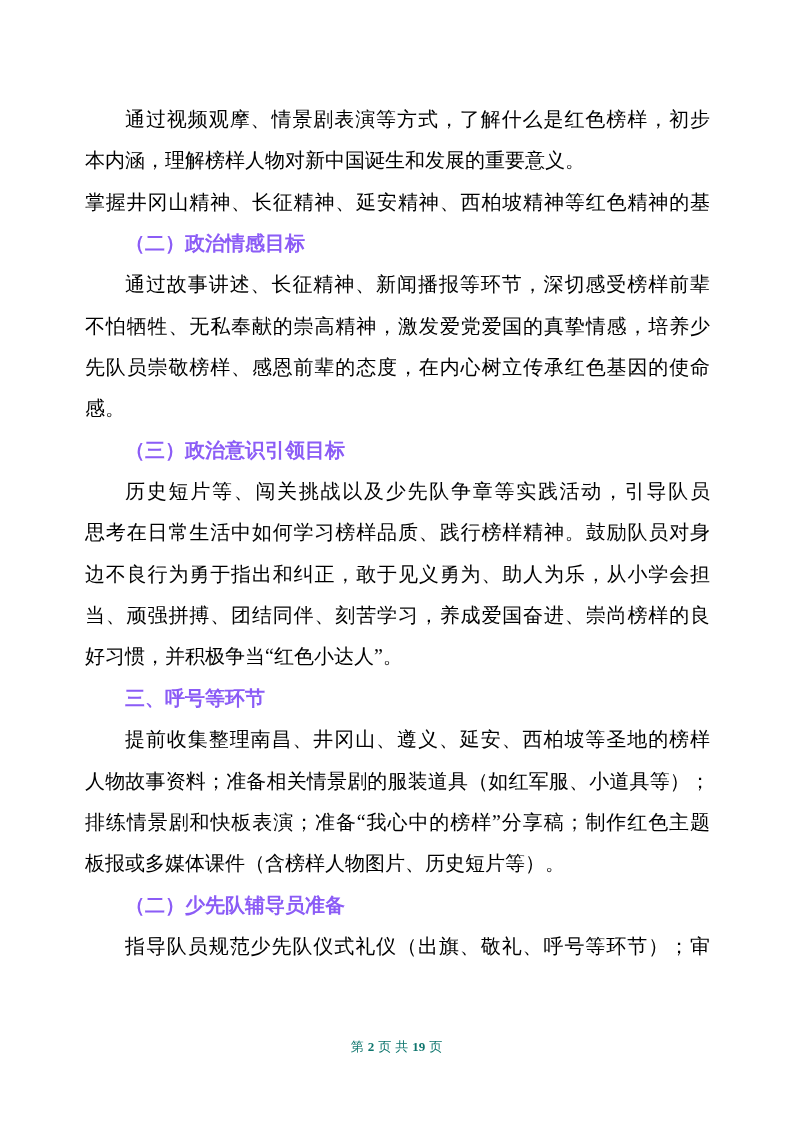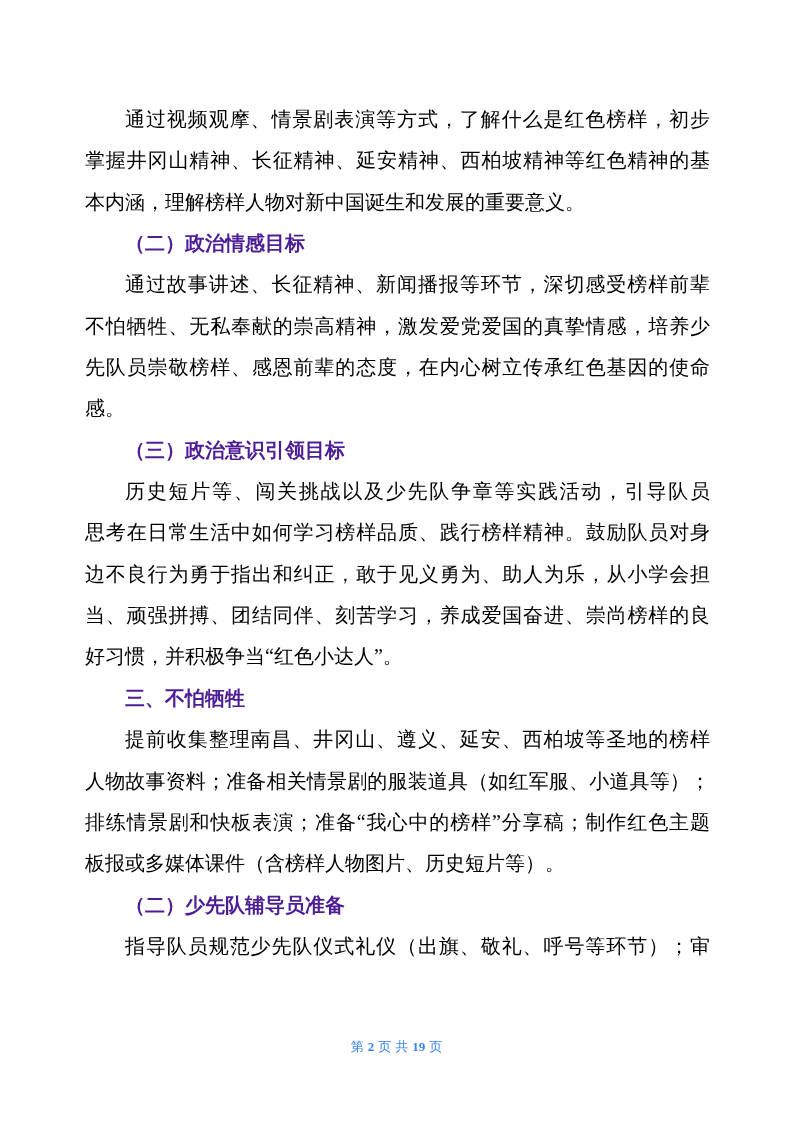--- a/index.html
+++ b/index.html
@@ -35,59 +35,59 @@
   }
   .line.indent {
     text-indent: 2em;
   }
   .heading {
     font-family: Liberation Sans, sans-serif;
     font-weight: bold;
     font-size: 20px;
     line-height: 41.35px;
     text-indent: 2em;
-    color: #4c1d95;
+    color: #8b5cf6;
   }
   .footer {
     position: absolute;
     top: 1038px;
     left: 0;
     width: 100%;
     text-align: center;
     font-family: "Liberation Serif", serif;
     font-size: 13px;
-    color: #3b82f6;
+    color: #0f766e;
   }
   .footer span {
     margin: 0 2px;
   }
   .footer .num {
     font-weight: bold;
   }
 </style>
 </head>
 <body>
 
 <div class="page">
   <div class="content" id="doc-body">
       <div class="line indent">通过视频观摩、情景剧表演等方式，了解什么是红色榜样，初步</div>
+      <div class="line last">本内涵，理解榜样人物对新中国诞生和发展的重要意义。</div>
       <div class="line">掌握井冈山精神、长征精神、延安精神、西柏坡精神等红色精神的基</div>
-      <div class="line last">本内涵，理解榜样人物对新中国诞生和发展的重要意义。</div>
       <div class="heading h2">（二）政治情感目标</div>
       <div class="line indent">通过故事讲述、长征精神、新闻播报等环节，深切感受榜样前辈</div>
       <div class="line">不怕牺牲、无私奉献的崇高精神，激发爱党爱国的真挚情感，培养少</div>
       <div class="line">先队员崇敬榜样、感恩前辈的态度，在内心树立传承红色基因的使命</div>
       <div class="line last">感。</div>
       <div class="heading h2">（三）政治意识引领目标</div>
       <div class="line indent">历史短片等、闯关挑战以及少先队争章等实践活动，引导队员</div>
       <div class="line">思考在日常生活中如何学习榜样品质、践行榜样精神。鼓励队员对身</div>
       <div class="line">边不良行为勇于指出和纠正，敢于见义勇为、助人为乐，从小学会担</div>
       <div class="line">当、顽强拼搏、团结同伴、刻苦学习，养成爱国奋进、崇尚榜样的良</div>
       <div class="line last">好习惯，并积极争当“红色小达人”。</div>
-      <div class="heading h1">三、不怕牺牲</div>
+      <div class="heading h1">三、呼号等环节</div>
       <div class="line indent">提前收集整理南昌、井冈山、遵义、延安、西柏坡等圣地的榜样</div>
       <div class="line">人物故事资料；准备相关情景剧的服装道具（如红军服、小道具等）；</div>
       <div class="line">排练情景剧和快板表演；准备“我心中的榜样”分享稿；制作红色主题</div>
       <div class="line last">板报或多媒体课件（含榜样人物图片、历史短片等）。</div>
       <div class="heading h2">（二）少先队辅导员准备</div>
       <div class="line indent">指导队员规范少先队仪式礼仪（出旗、敬礼、呼号等环节）；审</div>
     </div>
   <div class="footer">
     <span>第</span><span class="num">2</span><span>页</span><span>共</span><span class="num">19</span><span>页</span>
   </div>

